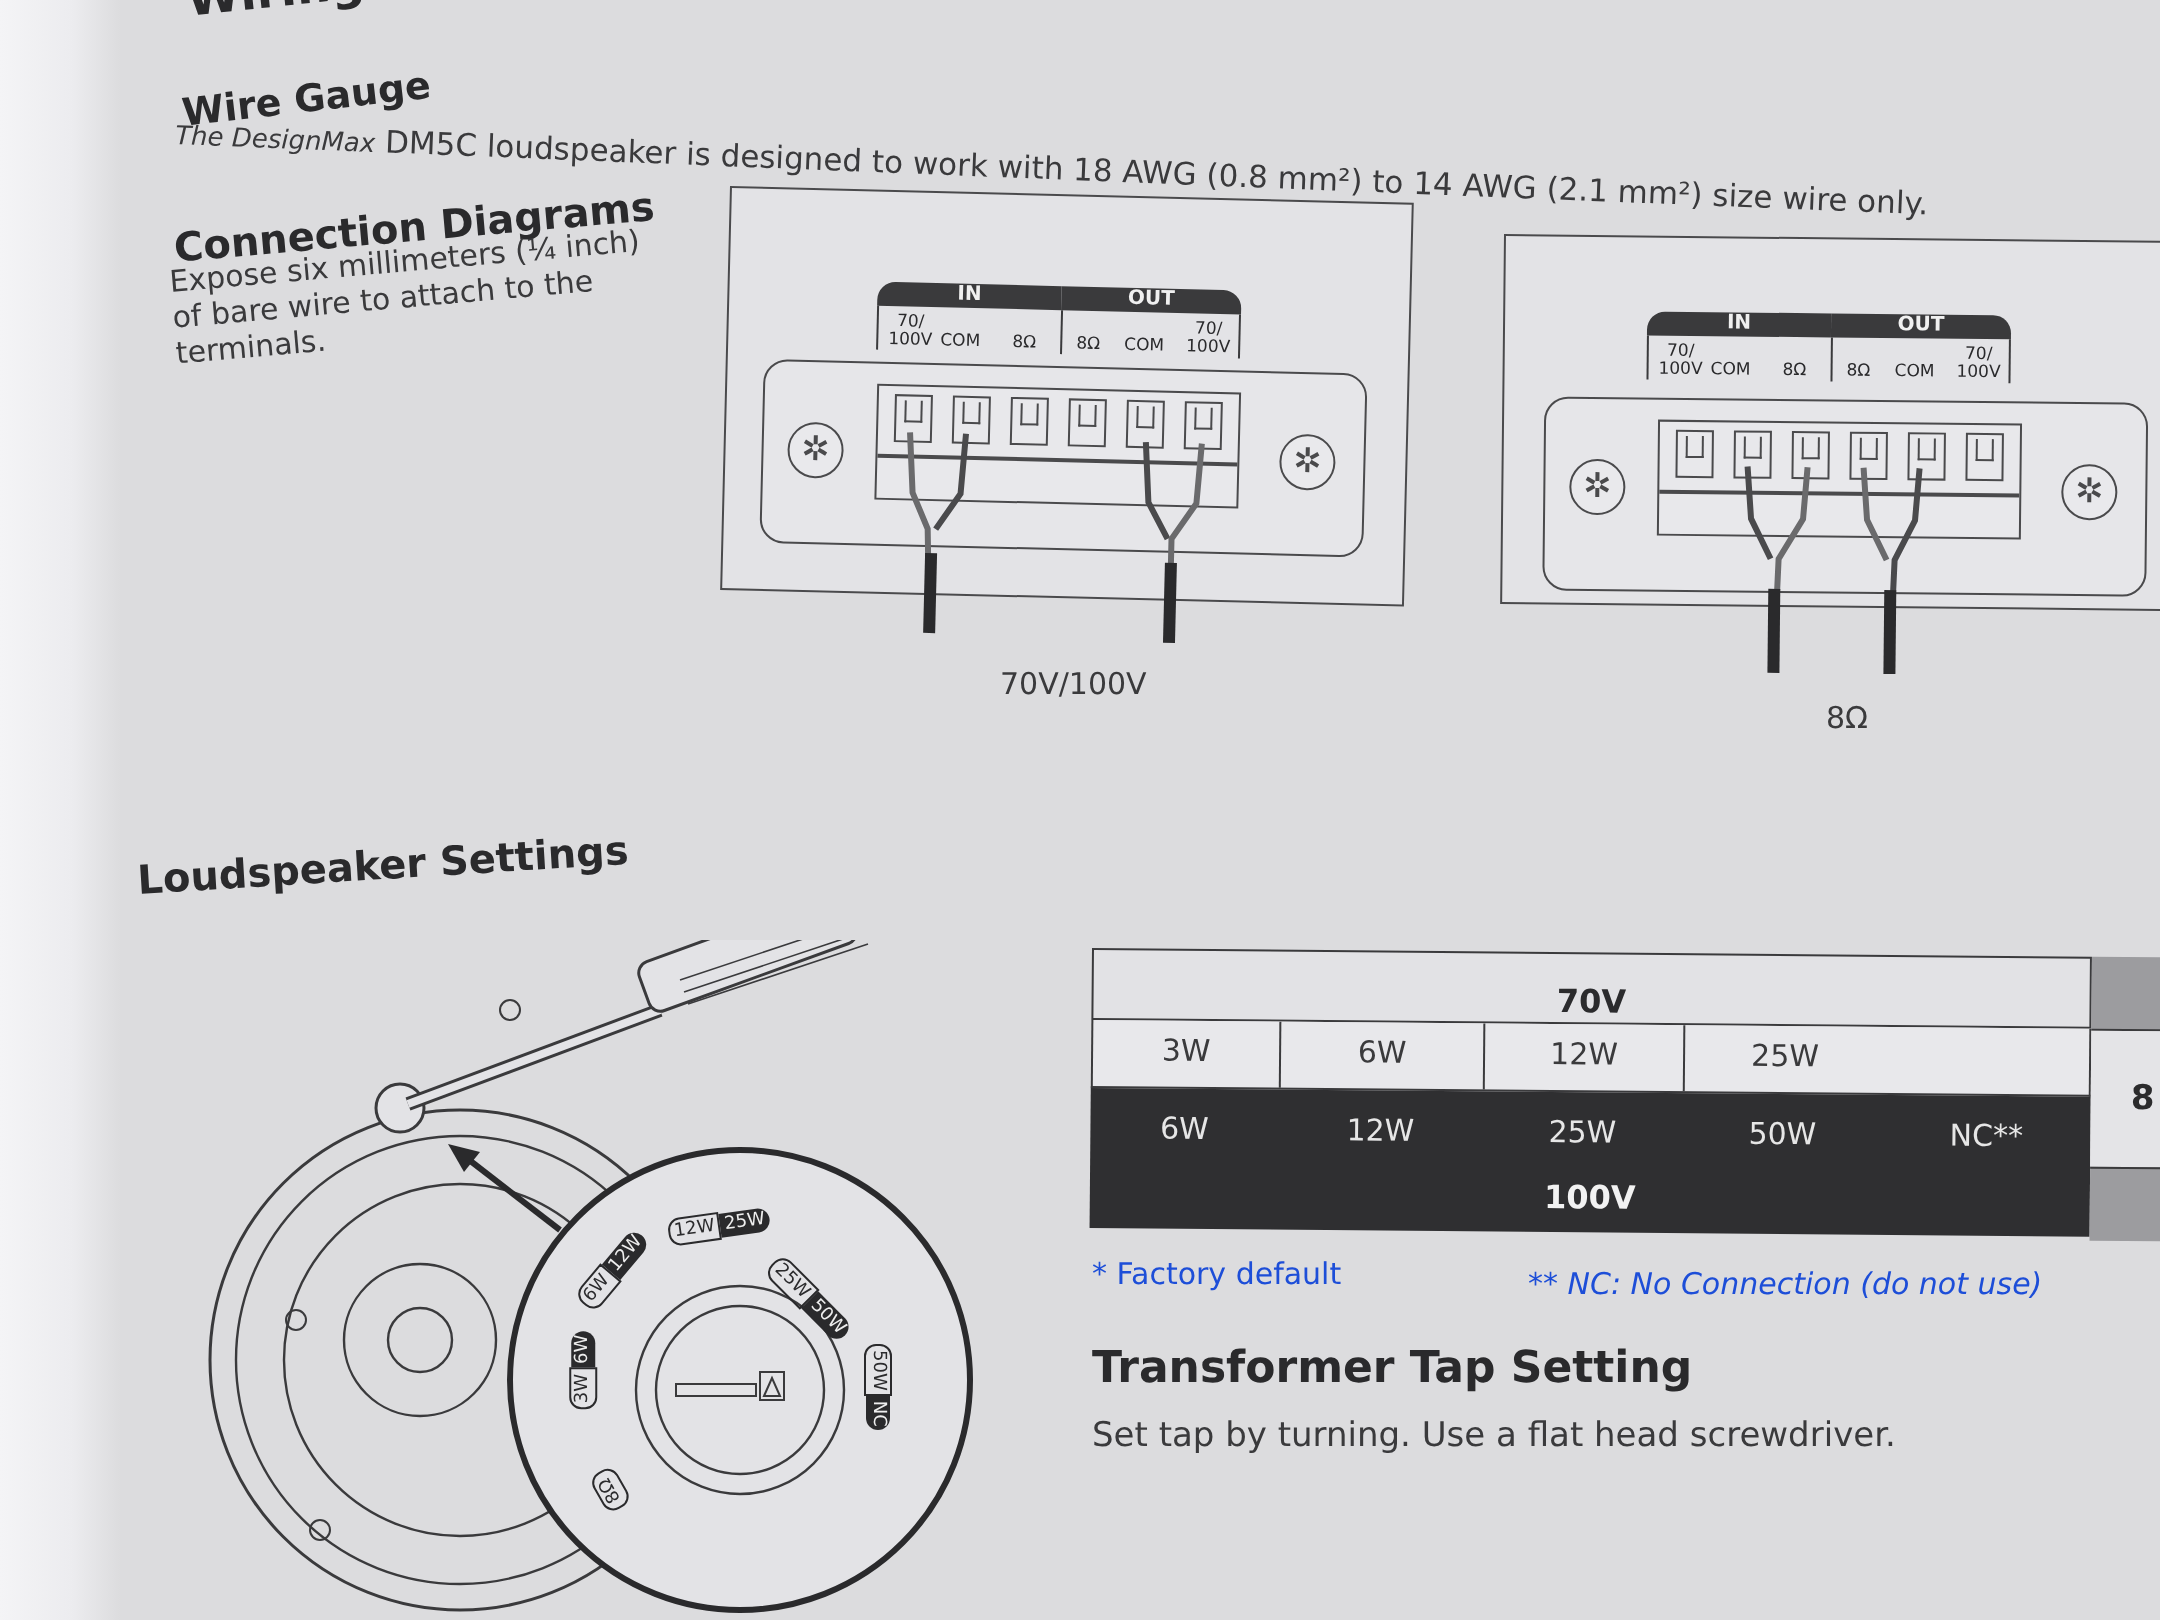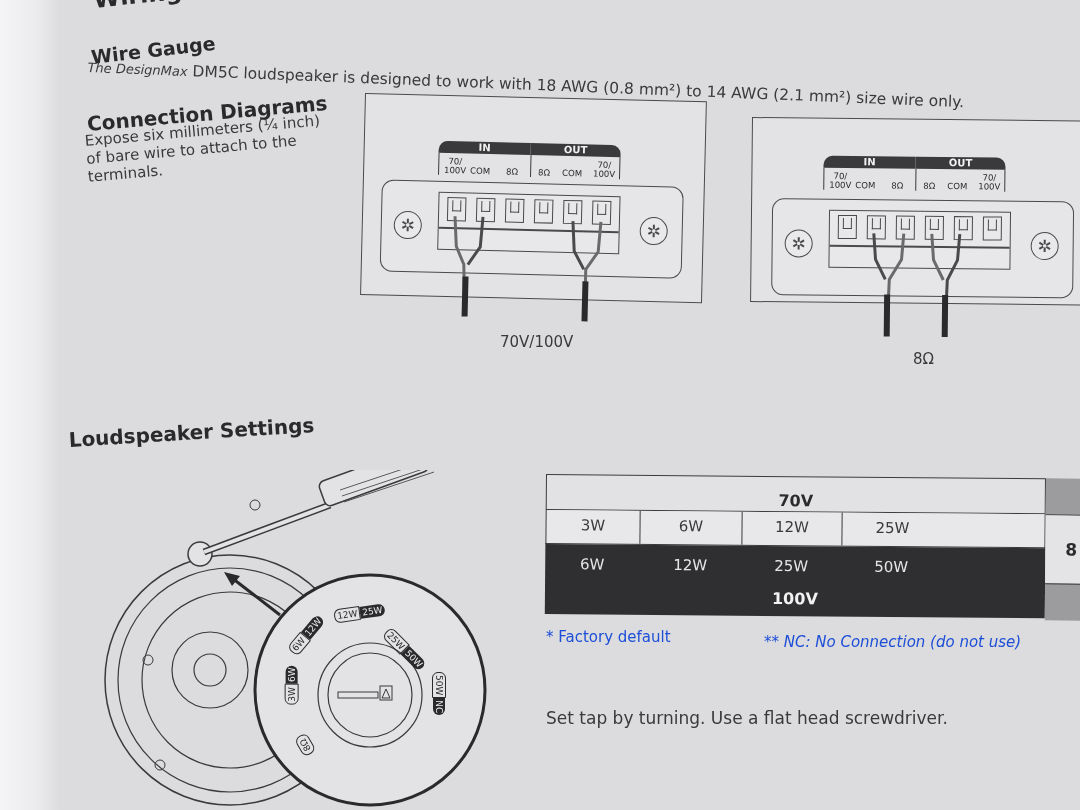--- a/index.html
+++ b/index.html
@@ -212,27 +212,29 @@
       <div class="c" style="width:102px;">6W</div>
       <div class="c" style="width:100px;">12W</div>
       <div class="c" style="width:100px;">25W</div>
     </div>
     <div class="row100">
       <div class="vals">
         <div class="c" style="width:94px;">6W</div>
         <div class="c" style="width:102px;">12W</div>
         <div class="c" style="width:100px;">25W</div>
         <div class="c" style="width:100px;">50W</div>
+        <div class="c" style="width:104px;">NC**</div>
       </div>
       <div class="foot">100V</div>
     </div>
     <div class="side-col">
       <div class="top"></div>
       <div class="mid">8</div>
       <div class="bot"></div>
     </div>
   </div>
 
   <div class="abs footnote" style="left:546px; top:628px;">* Factory default</div>
   <div class="abs footnote" style="left:764px; top:633px;font-style:italic;">** NC: No Connection (do not use)</div>
 
+  <div class="abs tts-title">Transformer Tap Setting</div>
   <div class="abs tts-text">Set tap by turning. Use a flat head screwdriver.</div>
 </div>
 
 </body></html>

